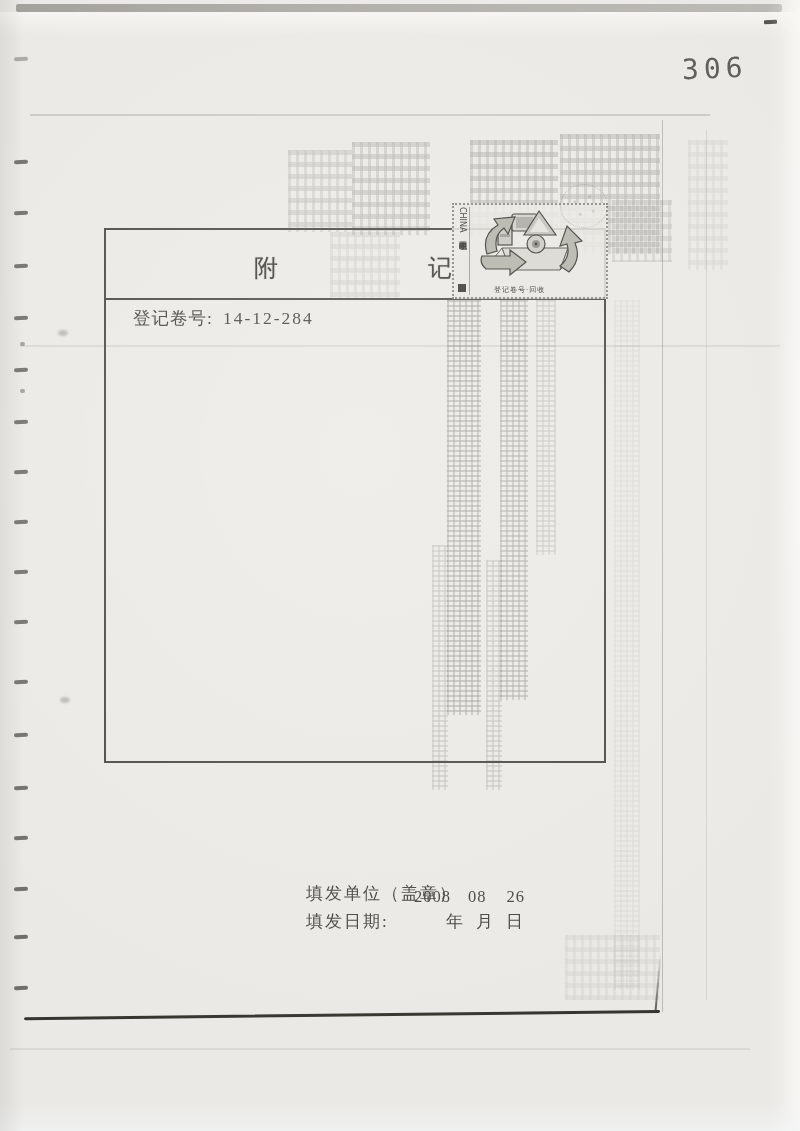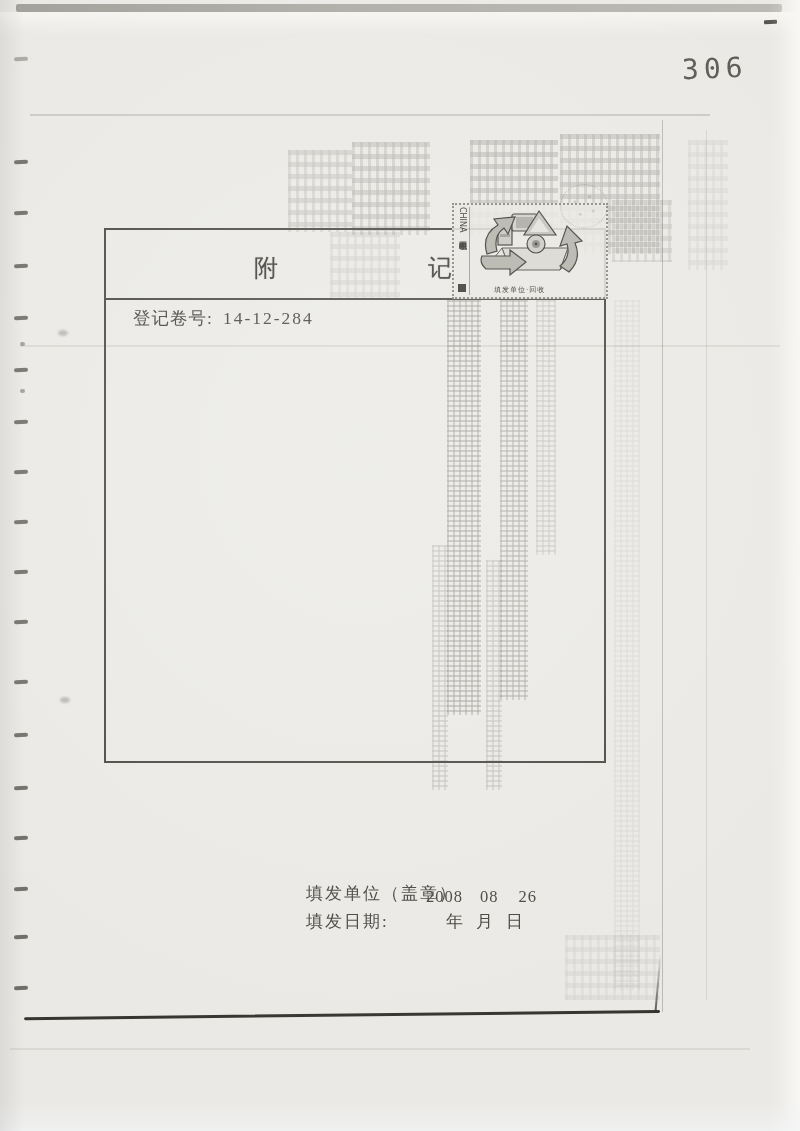--- a/index.html
+++ b/index.html
@@ -81,21 +81,21 @@
     border-radius:50%;opacity:.65;z-index:6;
     background:
       radial-gradient(circle at 30% 40%, rgba(110,108,100,.35) 1px, rgba(0,0,0,0) 2px),
       radial-gradient(circle at 62% 28%, rgba(110,108,100,.35) 1px, rgba(0,0,0,0) 2px),
       radial-gradient(circle at 70% 62%, rgba(110,108,100,.3) 1px, rgba(0,0,0,0) 2px),
       radial-gradient(circle at 42% 70%, rgba(110,108,100,.3) 1px, rgba(0,0,0,0) 2px);}
 
   
   .footer-block{position:absolute;left:306px;top:882px;font-size:17px;letter-spacing:2px;color:#45443f;}
   .footer-row{height:28px;white-space:nowrap;}
-  .stamped-date{position:absolute;left:414px;top:887px;font-size:16.5px;color:#504f49;letter-spacing:1px;z-index:2;white-space:nowrap;margin-left:12px;}
+  .stamped-date{position:absolute;left:414px;top:887px;font-size:16.5px;color:#504f49;letter-spacing:1px;z-index:2;white-space:nowrap;}
   .stamped-date .m{margin-left:17px;} .stamped-date .d{margin-left:20px;}
   .date-units{position:absolute;left:446px;top:910px;font-size:17px;color:#45443f;white-space:nowrap;}
   .date-units .u{margin-left:13px;}
 
   
   .sheet-edge{position:absolute;left:24px;top:1010px;width:636px;height:3px;background:#36352f;
     border-radius:2px;transform:rotate(-0.65deg);transform-origin:right center;}
   .sheet-corner{position:absolute;left:657px;top:954px;width:2px;height:58px;transform:rotate(5deg);
     background:linear-gradient(180deg,rgba(54,53,47,0),rgba(54,53,47,.8));}
 
@@ -185,21 +185,21 @@
       <polygon points="67,3 84,27 52,27" fill="#c9c8c2" stroke="#55544e" stroke-width="1.2"></polygon>
       <polygon points="67,10 77,24 58,24" fill="#e6e5e0"></polygon>
       <circle cx="64" cy="36" r="9" fill="#d2d1cb" stroke="#55544e" stroke-width="1.2"></circle>
       <circle cx="64" cy="36" r="4" fill="#9c9b95"></circle>
       <circle cx="64" cy="36" r="1.4" fill="#55544e"></circle>
 
       <path d="M10,48 L38,48 L38,42 L54,54 L38,67 L38,61 L14,61 Q7,55 10,48 Z" fill="#bdbcb5" stroke="#56554f" stroke-width="1.2"></path>
       <path d="M97,64 Q110,51 103,35 L110,33 L95,18 L88,38 L95,36 Q99,49 88,58 Z" fill="#bdbcb5" stroke="#56554f" stroke-width="1.2"></path>
       <path d="M15,46 Q9,27 26,17 L22,11 L43,9 L36,26 L32,20 Q21,28 25,43 Z" fill="#bdbcb5" stroke="#56554f" stroke-width="1.2"></path>
     </svg>
-    <div class="stamp-caption">填发单位·回收</div>
+    <div class="stamp-caption">登记卷号·回收</div>
   </div>
   <div class="postmark"></div>
 
   <div class="footer-block">
     <div class="footer-row">填发单位（盖章）</div>
     <div class="footer-row">填发日期:</div>
   </div>
   <div class="stamped-date">
     <span>2008</span><span class="m">08</span><span class="d">26</span>
   </div>

